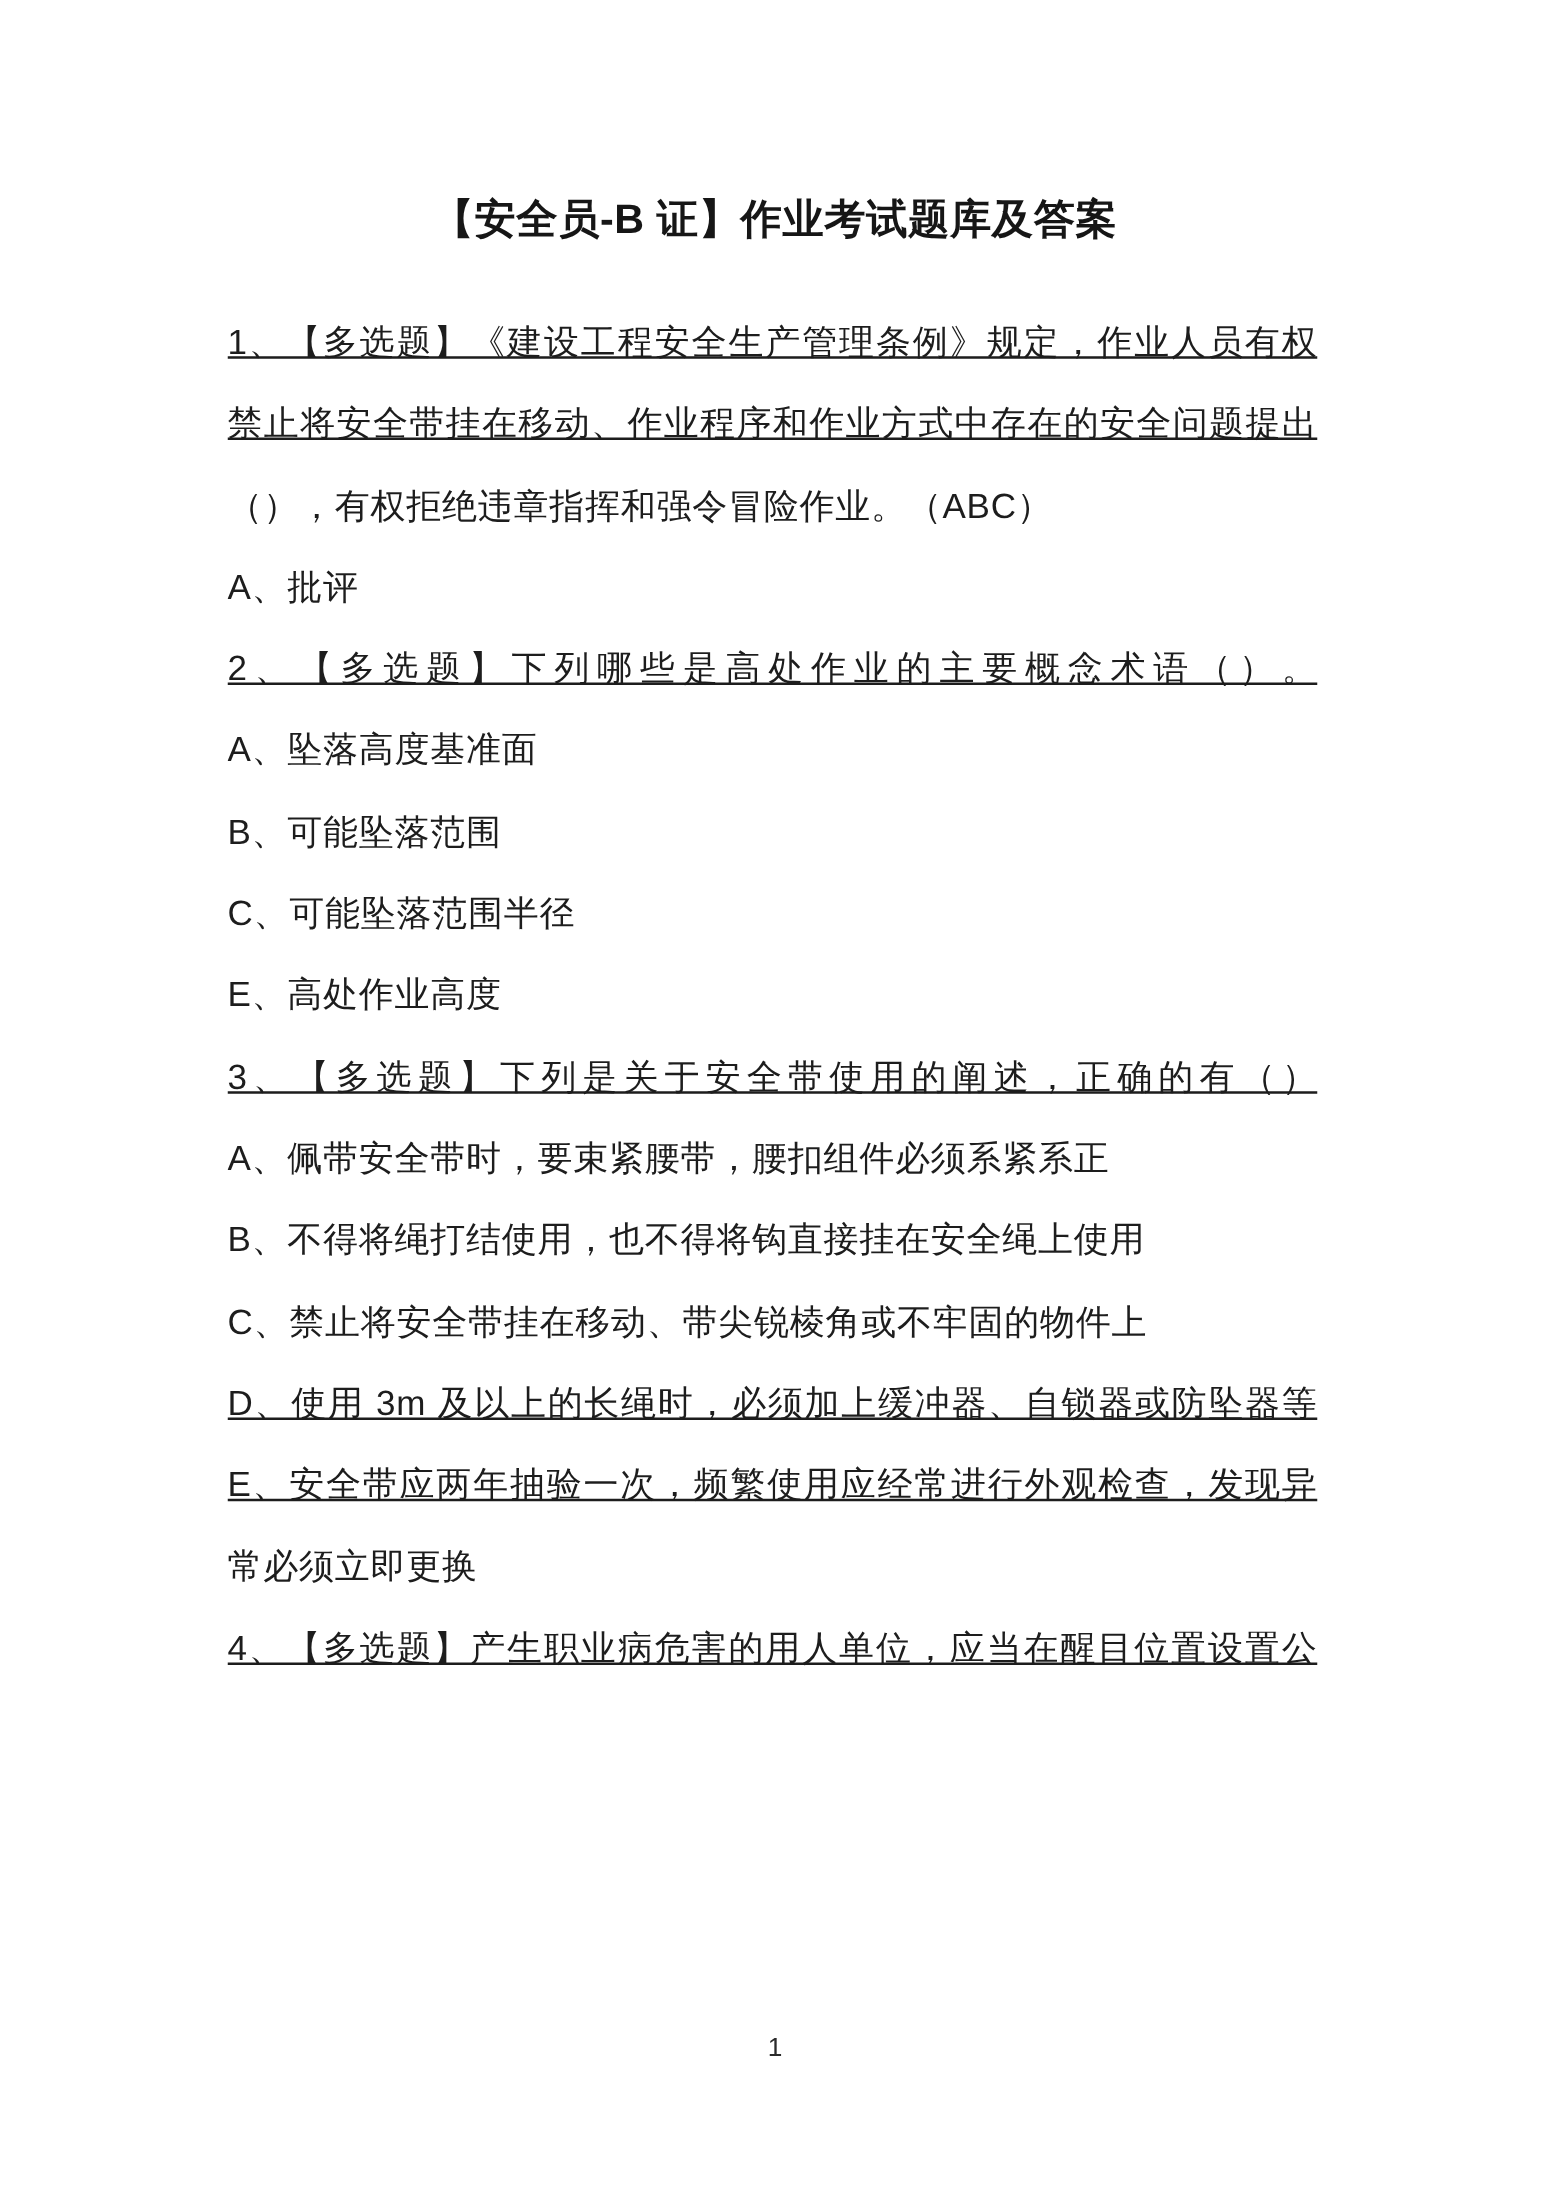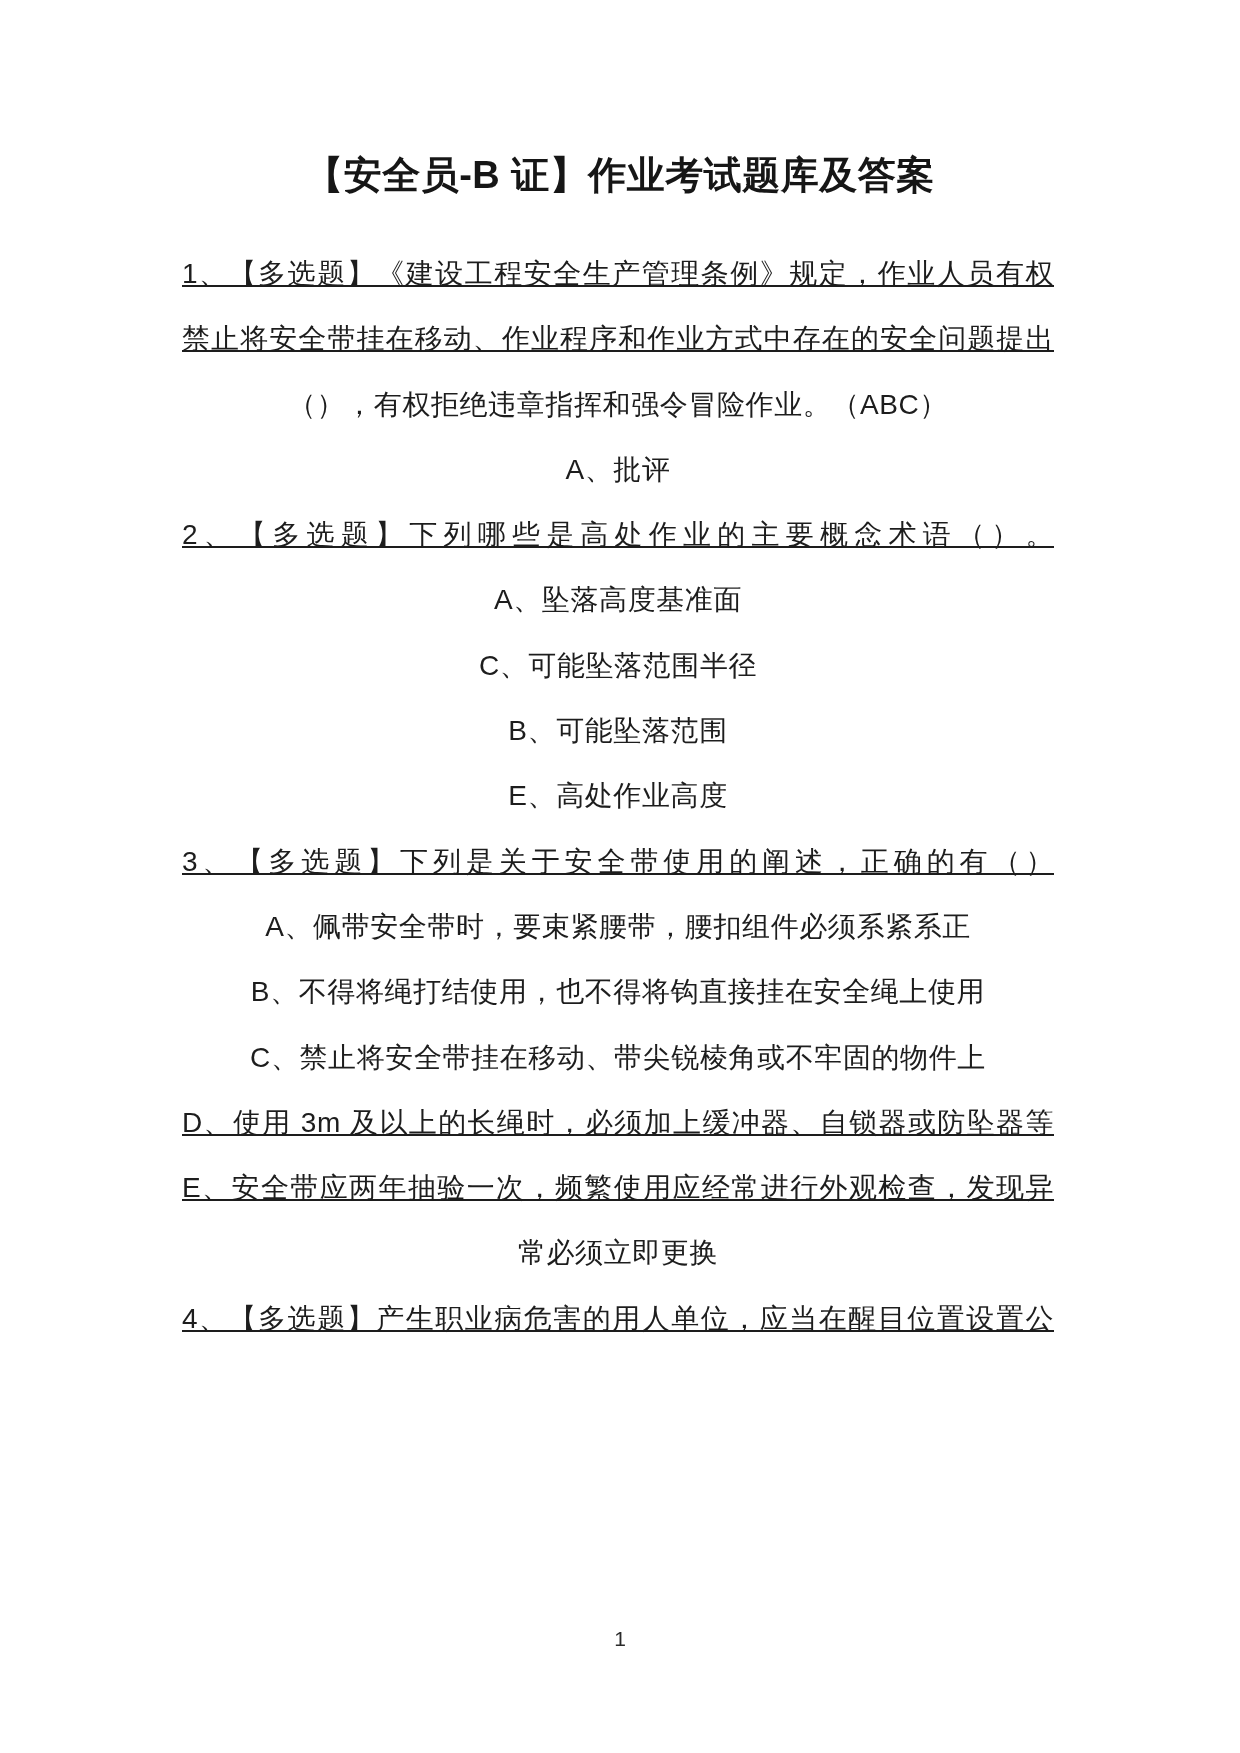--- a/index.html
+++ b/index.html
@@ -18,38 +18,38 @@
   }
   .doc-title {
     position: absolute;
     top: 150px;
     left: 0;
     right: 0;
     margin: 0;
     height: 50px;
     line-height: 50px;
     text-align: center;
-    font-size: 38px;
+    font-size: 33px;
     font-weight: 700;
     letter-spacing: 0.5px;
     color: #161616;
   }
   .body-lines {
     position: absolute;
     top: 241px;
     left: 182px;
     width: 872px;
   }
   .line {
     height: 65.3px;
     line-height: 65.3px;
     font-size: 28px;
     letter-spacing: 0.6px;
     overflow: hidden;
-    text-align: center;
+    text-align: left;
     white-space: normal;
   }
   .line.justify {
     text-align: justify;
     text-align-last: justify;
     text-decoration: underline;
   }
   .page-number {
     position: absolute;
     top: 1624px;
@@ -69,22 +69,22 @@
   <h1 class="doc-title">【安全员-B 证】作业考试题库及答案</h1>
 
   <div class="body-lines">
 
   <div class="line justify">1、【多选题】《建设工程安全生产管理条例》规定，作业人员有权</div>
       <div class="line justify">禁止将安全带挂在移动、作业程序和作业方式中存在的安全问题提出</div>
       <div class="line">（），有权拒绝违章指挥和强令冒险作业。（ABC）</div>
       <div class="line">A、批评</div>
       <div class="line justify">2、【多选题】下列哪些是高处作业的主要概念术语（）。（ABCDE）</div>
       <div class="line">A、坠落高度基准面</div>
+      <div class="line">B、可能坠落范围</div>
       <div class="line">C、可能坠落范围半径</div>
-      <div class="line">B、可能坠落范围</div>
       <div class="line">E、高处作业高度</div>
       <div class="line justify">3、【多选题】下列是关于安全带使用的阐述，正确的有（）（ABCDE）</div>
       <div class="line">A、佩带安全带时，要束紧腰带，腰扣组件必须系紧系正</div>
       <div class="line">B、不得将绳打结使用，也不得将钩直接挂在安全绳上使用</div>
       <div class="line">C、禁止将安全带挂在移动、带尖锐棱角或不牢固的物件上</div>
       <div class="line justify">D、使用 3m 及以上的长绳时，必须加上缓冲器、自锁器或防坠器等</div>
       <div class="line justify">E、安全带应两年抽验一次，频繁使用应经常进行外观检查，发现异</div>
       <div class="line">常必须立即更换</div>
       <div class="line justify">4、【多选题】产生职业病危害的用人单位，应当在醒目位置设置公</div>
     </div>

